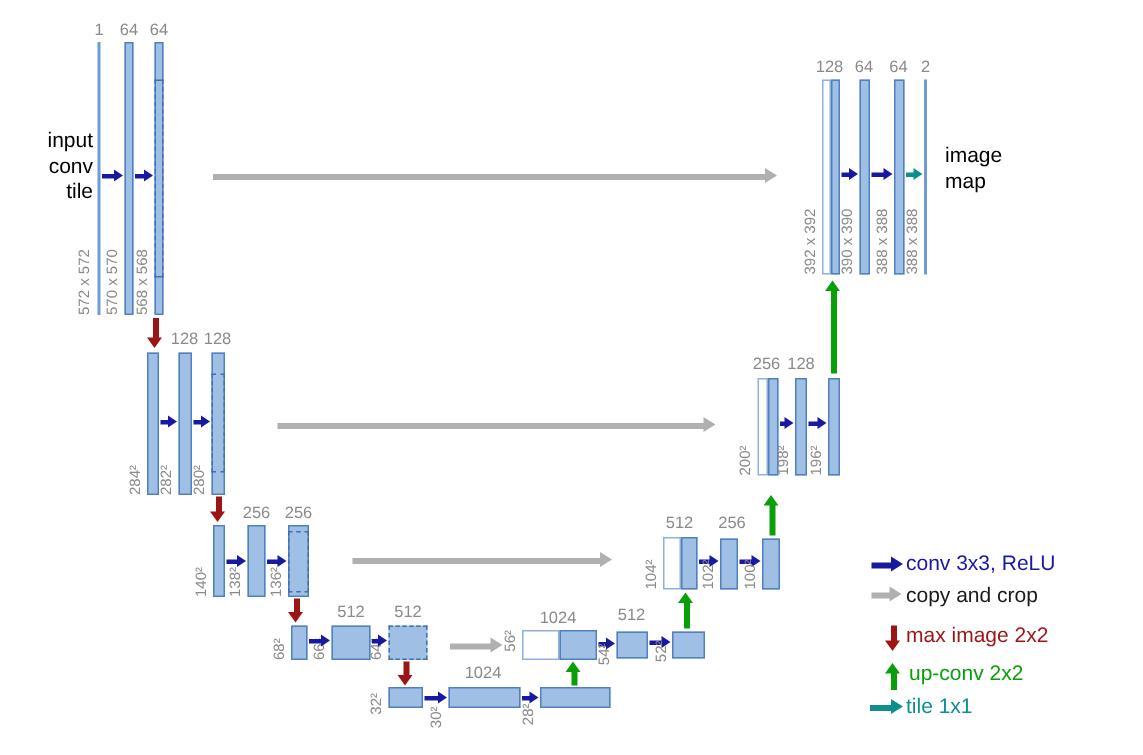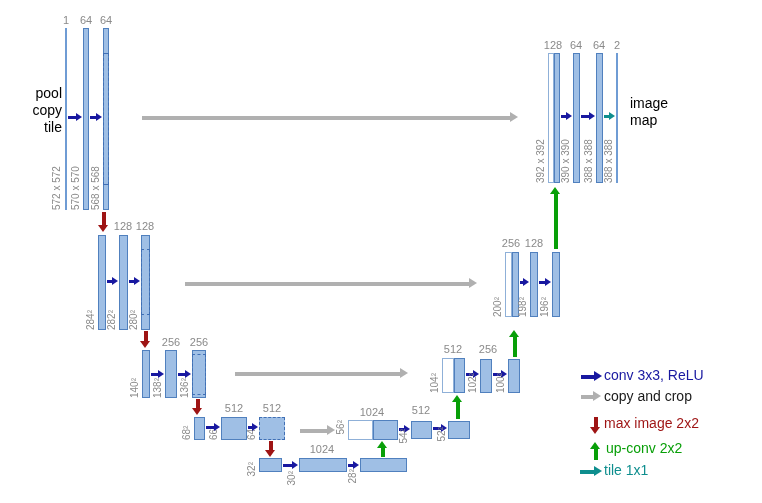--- a/index.html
+++ b/index.html
@@ -43,22 +43,22 @@
   .tealc  { color:#0E8E8E; }
   .t-navy { color:#1818A0; } .t-black { color:#1a1a1a; } .t-red { color:#9E1414; }
   .t-green{ color:#089F08; } .t-teal { color:#0E8E8E; }
 </style>
 </head>
 <body>
 
 <div id="stage">
 
   <div class="side" style="left:8px;top:85px;width:54px;text-align:right">
-    <div>pool</div>
-    <div>copy</div>
+    <div>input</div>
+    <div>conv</div>
     <div>tile</div>
   </div>
 
   <div class="bar thin" style="left:65px;top:28px;width:2px;height:182px"></div>
   <div class="bar" style="left:83px;top:28px;width:6px;height:182px"></div>
   <div class="bar" style="left:103px;top:28px;width:6px;height:182px">
     <div class="dash-in" style="top:24px;bottom:24px"></div>
   </div>
   <span class="ch" style="left:46px;top:14px">1</span>
   <span class="ch" style="left:66px;top:14px">64</span>

